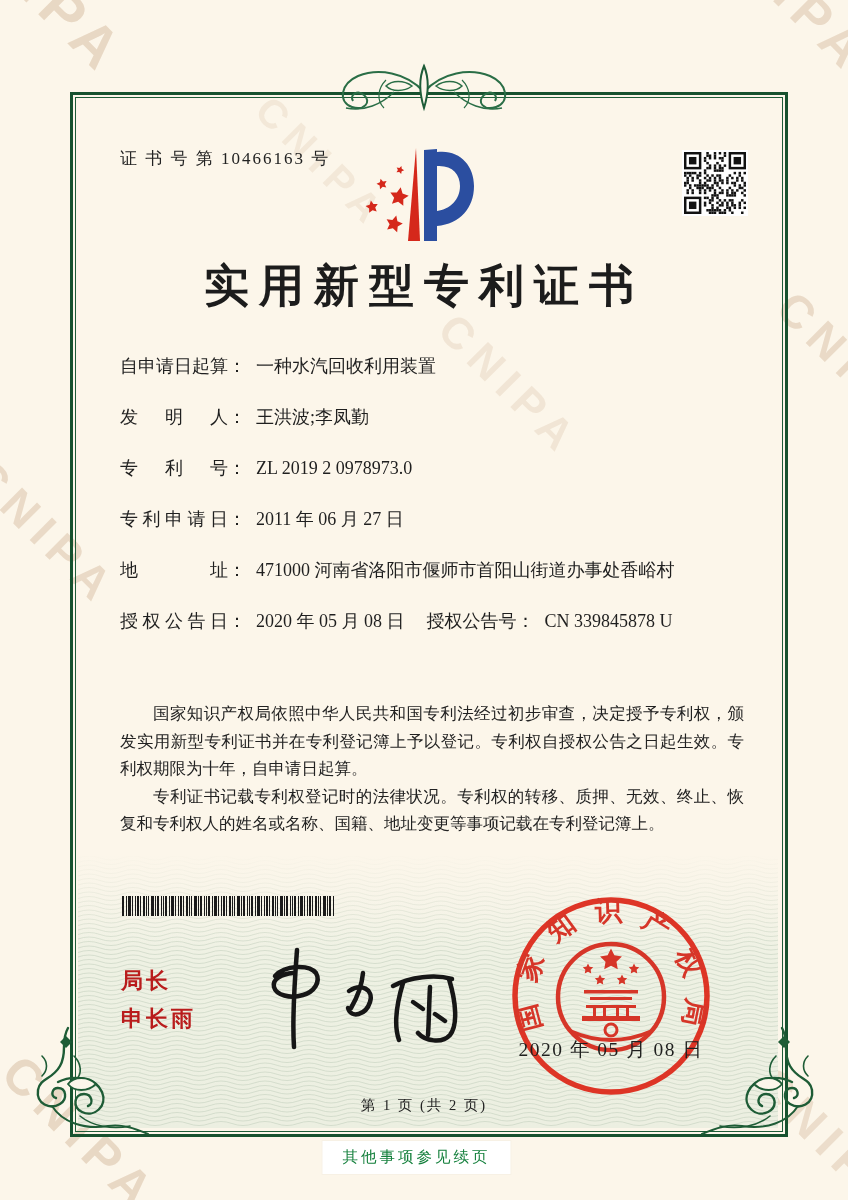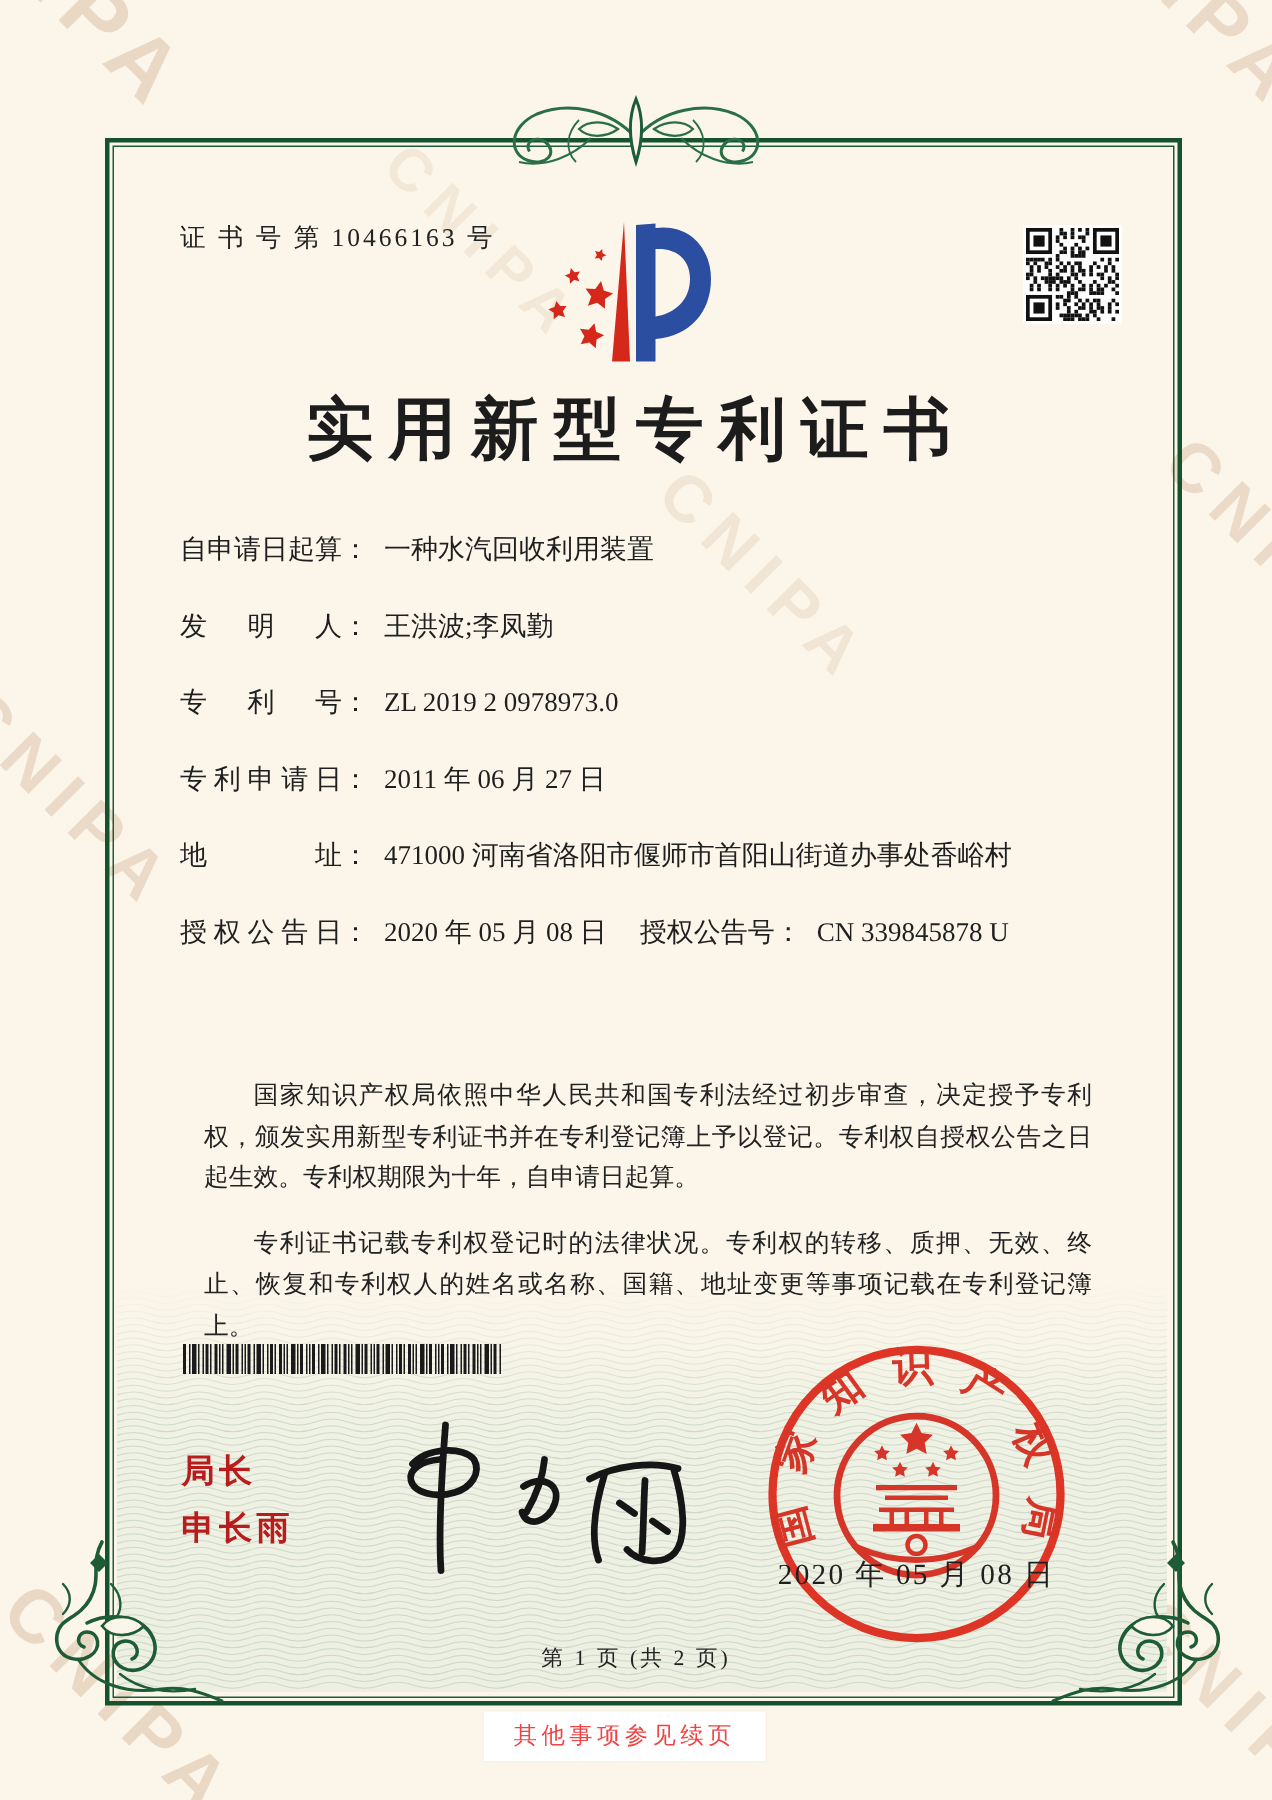--- a/index.html
+++ b/index.html
@@ -45,32 +45,32 @@
   }
   .fields{position:absolute;left:120px;right:96px;top:352px;z-index:3;font-size:18px;}
   .field-row{margin-bottom:23px;line-height:28px;white-space:nowrap;}
   .field-label{display:inline-block;width:108px;text-align:justify;text-align-last:justify;}
   .field-colon{margin-right:10px;}
   .field-label2{margin-left:22px;}
   .body-text{
     position:absolute;left:120px;right:104px;top:700px;z-index:3;
     font-size:16.5px;line-height:27.5px;text-align:justify;color:#222;
   }
-  .body-text p{margin:16px;text-indent:2em;}
+  .body-text p{margin:0;text-indent:2em;}
   .barcode{position:absolute;left:122px;top:896px;width:215px;height:20px;z-index:3;}
   .signer{position:absolute;left:121px;z-index:3;font-family:"Liberation Sans","DejaVu Sans",sans-serif;
     font-size:22px;font-weight:bold;color:#b91c1c;letter-spacing:3px;}
   .signer-title{top:966px;}
   .signer-name{top:1004px;}
   .signature{position:absolute;left:235px;top:946px;z-index:3;}
   .seal{position:absolute;left:508px;top:893px;z-index:5;opacity:.93;}
   .page-footer{position:absolute;left:0;right:0;top:1096px;z-index:3;text-align:center;font-size:14.5px;letter-spacing:2px;color:#222;}
   .continuation{
     position:absolute;left:50%;top:1141px;transform:translateX(-54%);z-index:3;
-    background:#ffffff;padding:6px 20px;font-size:15.5px;letter-spacing:3px;color:#ef4444;
+    background:#ffffff;padding:6px 20px;font-size:15.5px;letter-spacing:3px;color:#15803d;
     box-shadow:0 0 0 1px rgba(0,0,0,0.02);
   }
 </style>
 </head>
 <body>
 
 <div class="wm" style="left:-72px;top:-48px;font-size:58px;opacity:.55;">CNIPA</div>
 <div class="wm" style="left:688px;top:-38px;font-size:52px;opacity:.5;">CNIPA</div>
 <div class="wm" style="left:758px;top:338px;font-size:46px;opacity:.5;">CNIPA</div>
 <div class="wm" style="left:-48px;top:505px;font-size:46px;opacity:.5;">CNIPA</div>

